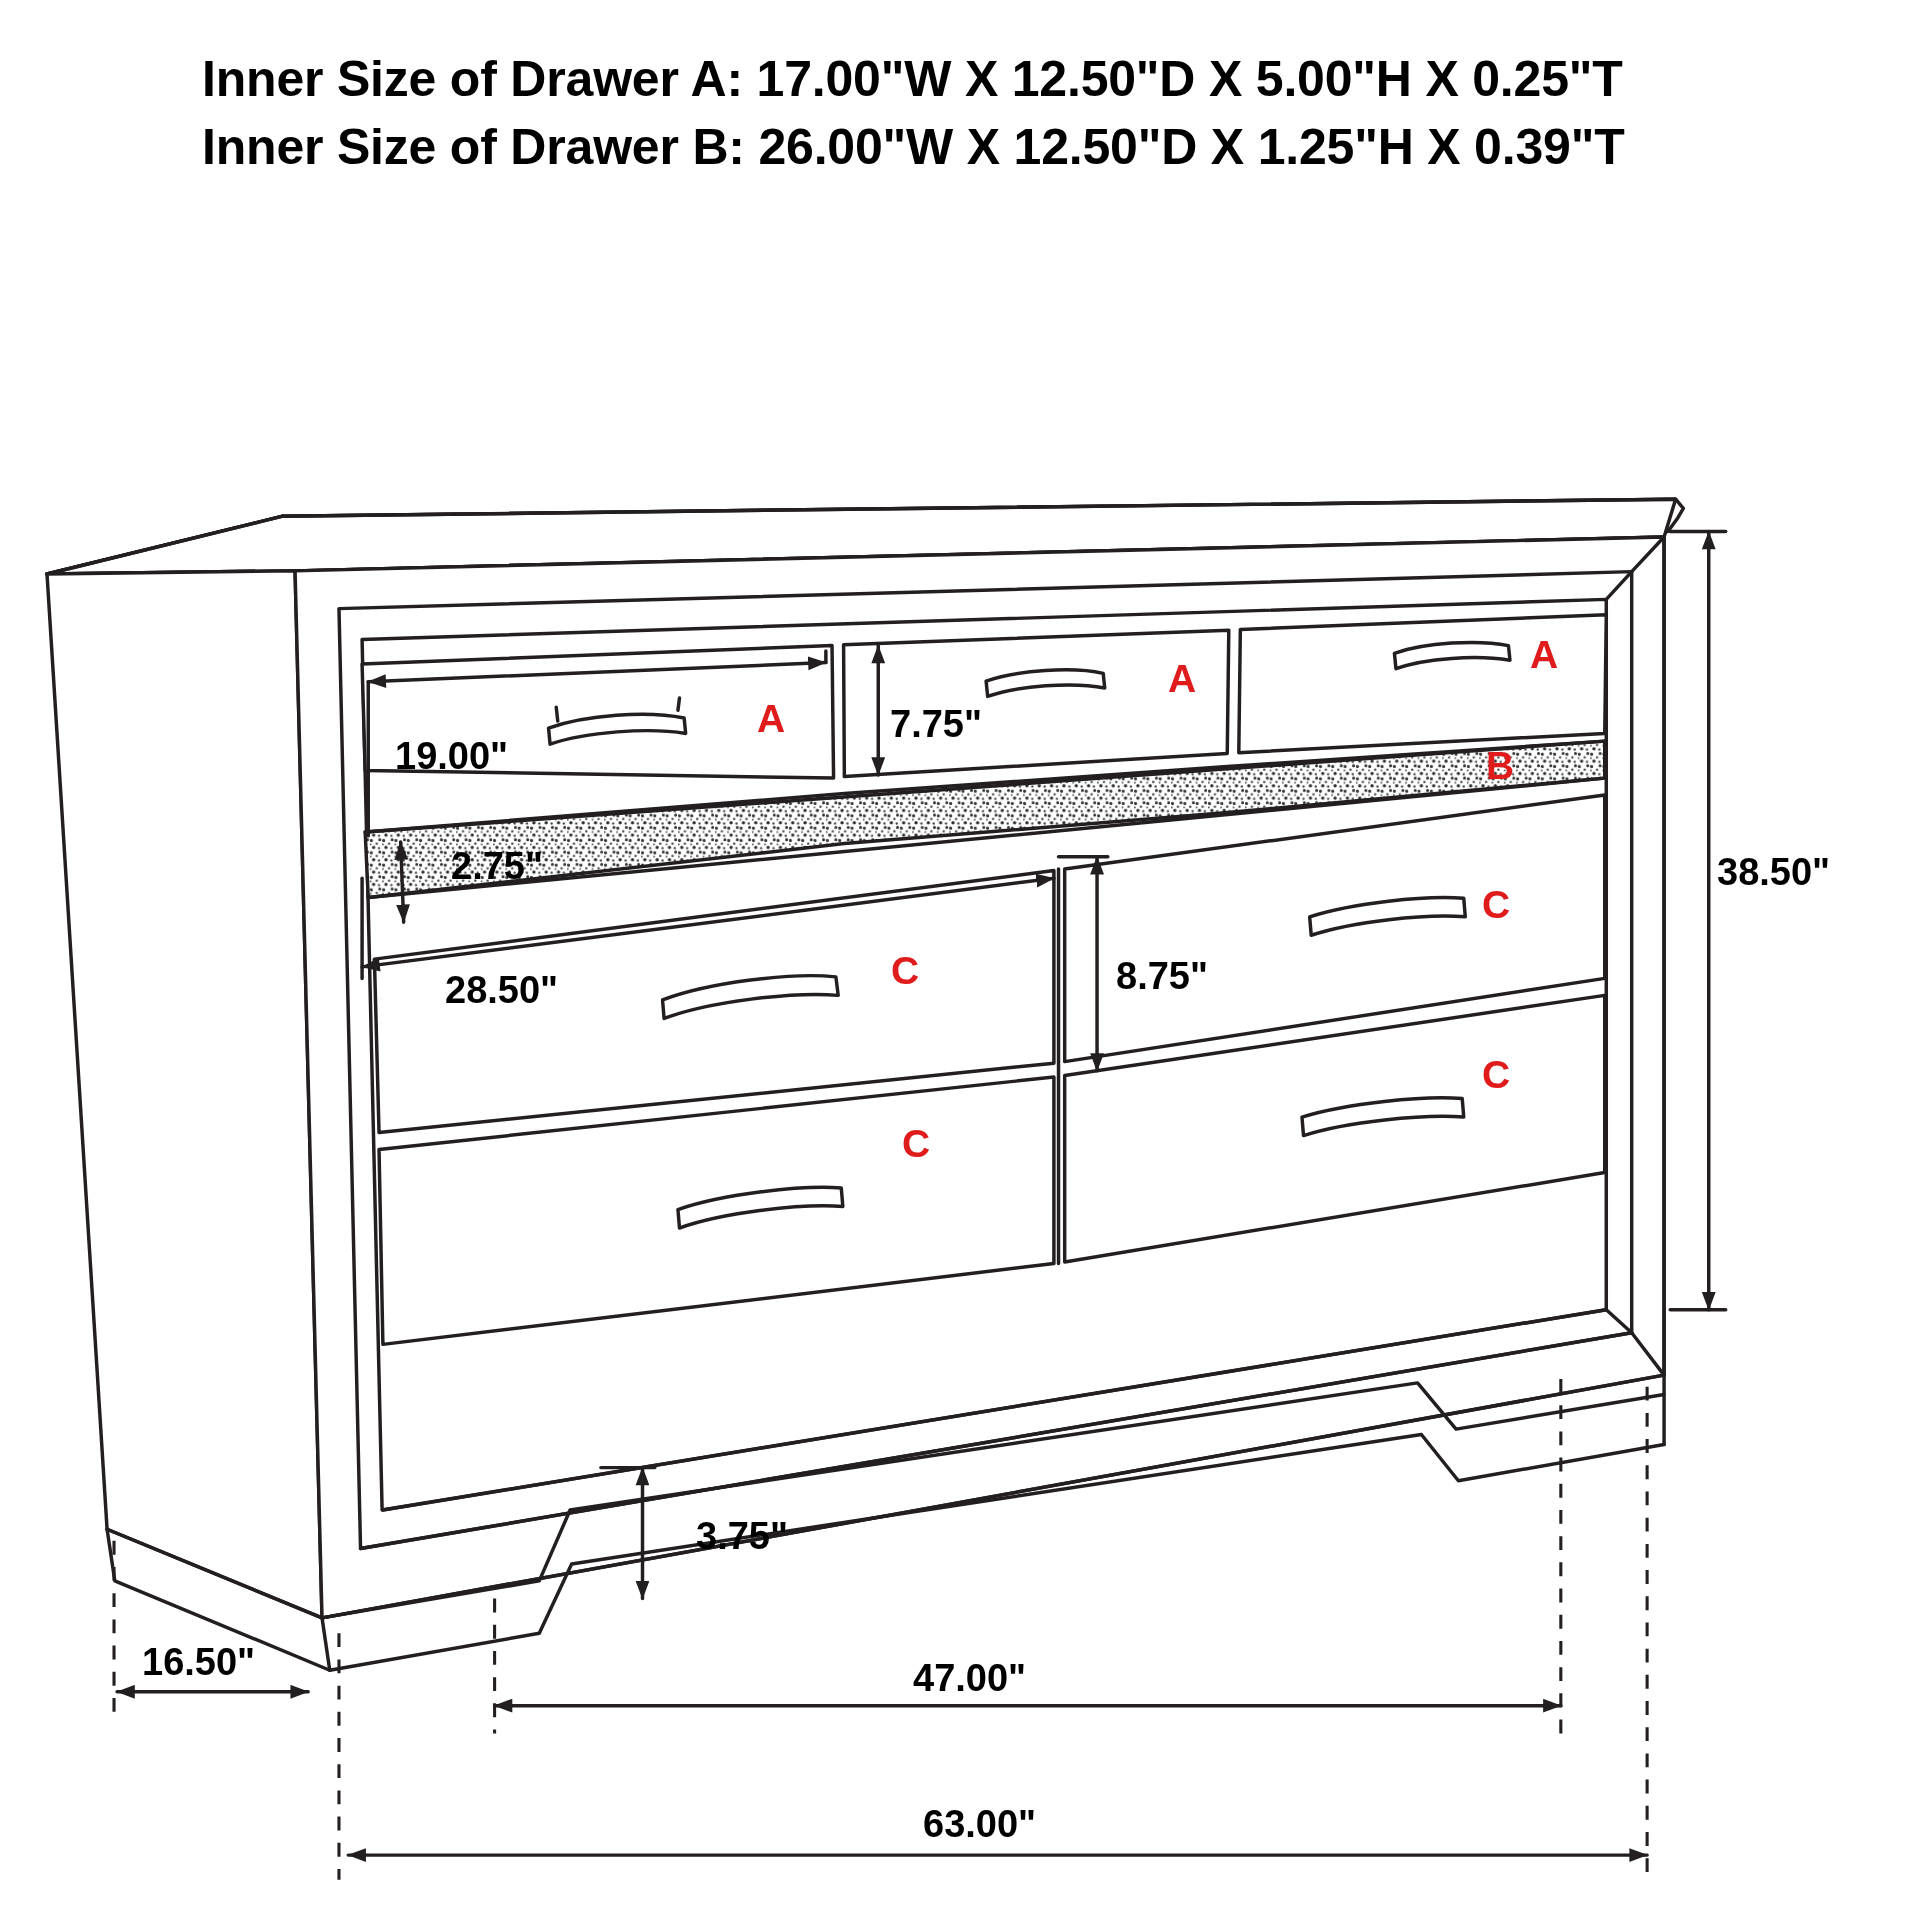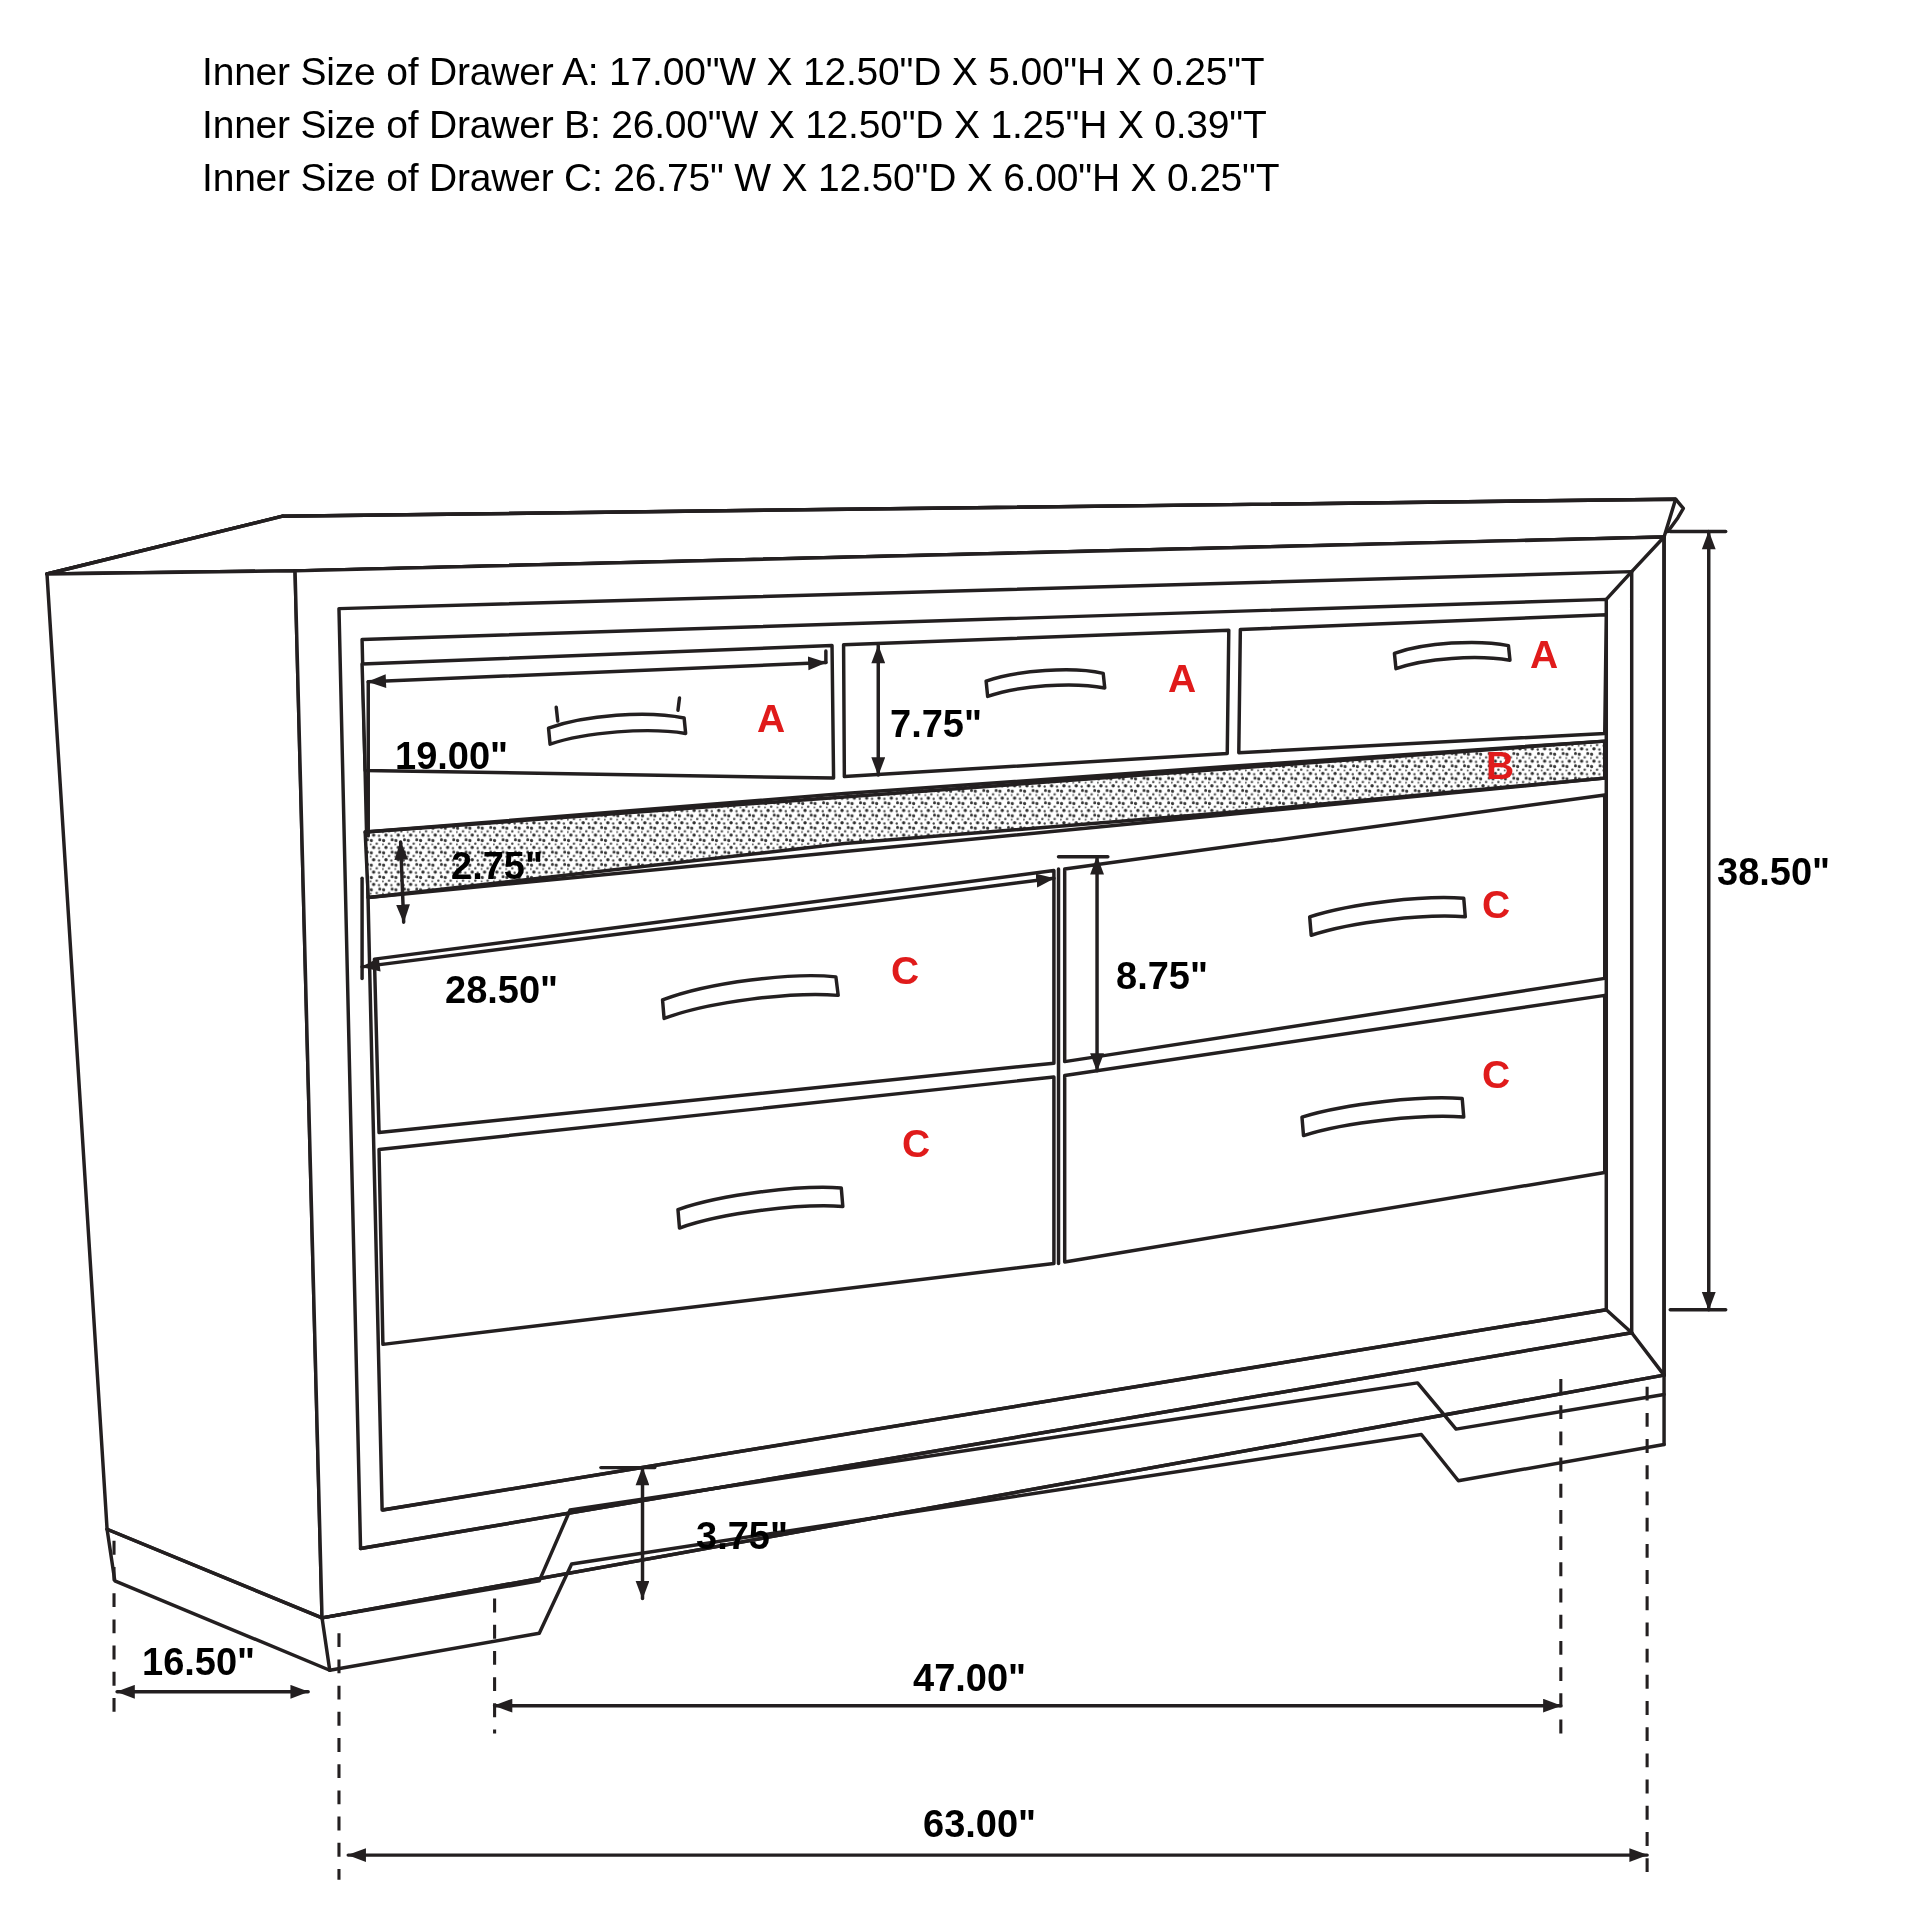--- a/index.html
+++ b/index.html
@@ -20,22 +20,22 @@
     width: 1926px;
     height: 1926px;
   }
   .spec-block {
     position: absolute;
     left: 202px;
     top: 45px;
     width: 1587px;
   }
   .spec-line {
-    font-size: 39px;
-    font-weight: normal;
+    font-size: 50px;
+    font-weight: bold;
     color: #000000;
     line-height: 1.36;
     white-space: nowrap;
     letter-spacing: -0.2px;
   }
   svg.drawing {
     position: absolute;
     left: 0;
     top: 0;
     width: 1926px;
@@ -57,21 +57,20 @@
   }
 </style>
 </head>
 <body>
 
 <div id="stage">
 
   <div class="spec-block">
     <div class="spec-line">Inner Size of Drawer A: 17.00"W X 12.50"D X 5.00"H X 0.25"T</div>
     <div class="spec-line">Inner Size of Drawer B: 26.00"W X 12.50"D X 1.25"H X 0.39"T</div>
-    <div class="spec-line">Inner Size of Drawer C: 26.75" W X 12.50"D X 6.00"H X 0.25"T</div>
   </div>
 
   <svg class="drawing" viewBox="0 0 2500 2500">
     <defs>
       <marker id="arrEnd" markerWidth="26" markerHeight="26" refX="23" refY="9" orient="auto" markerUnits="userSpaceOnUse">
         <path d="M0,0 L24,9 L0,18 Z" fill="#231f20"></path>
       </marker>
       <marker id="arrStart" markerWidth="26" markerHeight="26" refX="1" refY="9" orient="auto" markerUnits="userSpaceOnUse">
         <path d="M24,0 L0,9 L24,18 Z" fill="#231f20"></path>
       </marker>

